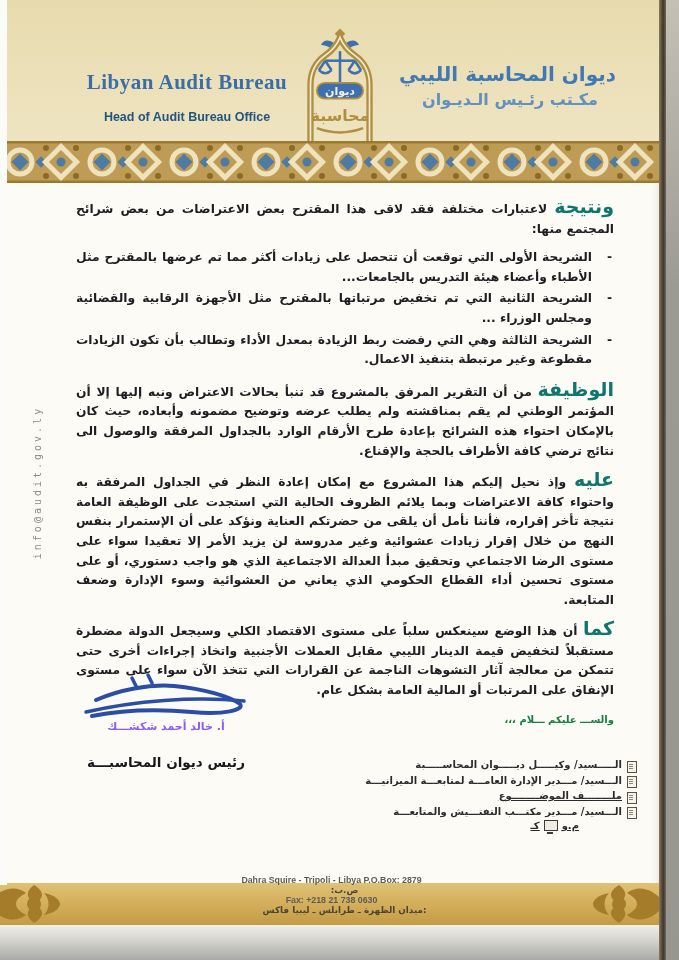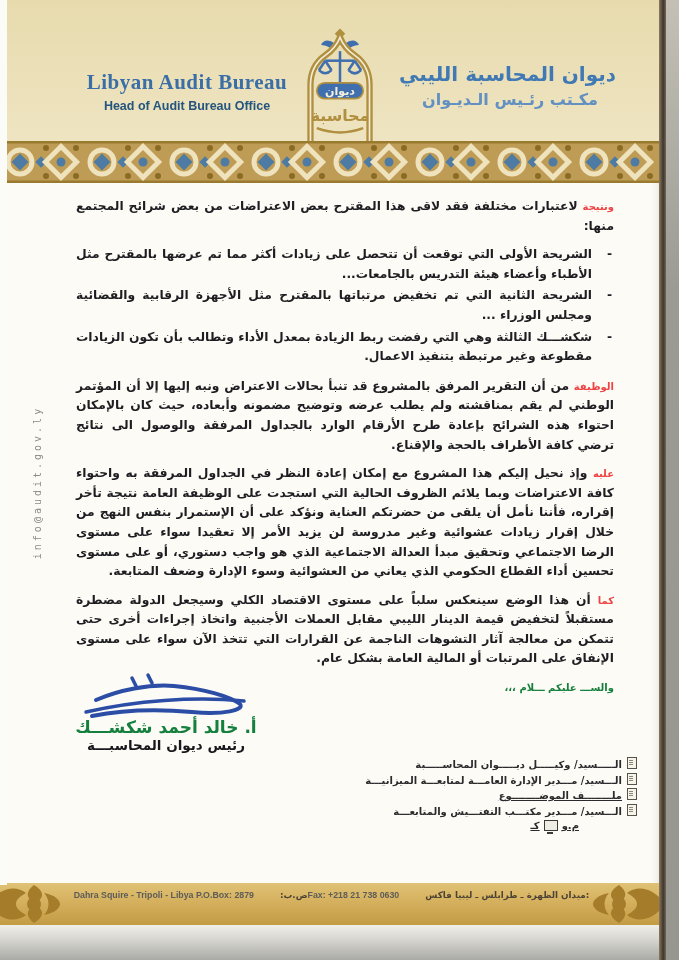--- a/index.html
+++ b/index.html
@@ -7,69 +7,69 @@
          font-family:"DejaVu Sans",sans-serif;background:#a3a29c;}
   .paper{position:absolute;left:0;top:0;width:663px;height:960px;background:#fcfbf6;
          box-shadow:inset -7px 0 10px -5px rgba(60,45,20,.25);}
   
   .header{position:absolute;left:0;top:0;width:663px;height:141px;
           background:linear-gradient(180deg,#e7dbae 0%,#ebe0b8 55%,#eee4c1 100%);}
   .en-block{position:absolute;left:86px;top:70px;width:202px;text-align:center;}
   .en-title{font-family:"Liberation Serif",serif;font-size:21px;font-weight:600;
             color:#3a6ea6;letter-spacing:.5px;white-space:nowrap;}
   .en-sub{font-family:"Liberation Sans",sans-serif;font-size:12.5px;font-weight:bold;
-          color:#24557f;margin-top:4px;white-space:nowrap;}
+          color:#24557f;margin-top:15px;white-space:nowrap;}
   .logo{position:absolute;left:287px;top:28px;width:106px;height:116px;text-align:center;}
   .ar-block{position:absolute;left:404px;top:62px;width:212px;text-align:center;direction:rtl;}
   .ar-title{font-size:20px;font-weight:bold;color:#4079b4;white-space:nowrap;}
   .ar-sub{font-size:16px;font-weight:bold;color:#6290c1;margin-top:4px;
           letter-spacing:1px;white-space:nowrap;}
   
   .band{position:absolute;left:0;top:141px;width:663px;height:42px;line-height:0;}
   
   .body-text{position:absolute;left:76px;top:197px;width:538px;direction:rtl;
              text-align:justify;font-size:12.3px;font-weight:bold;color:#1e1e22;
              line-height:19.6px;}
   .para{margin:0 0 9px 0;}
-  .lead{font-size:10px;color:#ef4444;}
+  .lead{font-size:19px;color:#0f766e;}
   .bullets{margin:2px 0 10px 0;}
   .bullet{display:flex;gap:12px;margin-bottom:2px;padding-right:2px;}
   .bullet .dash{flex:0 0 8px;color:#1e1e22;}
   .bullet .btxt{flex:1;text-align:justify;}
   .closing{text-align:right;font-size:10px;font-weight:bold;color:#15803d;
            margin-top:3px;letter-spacing:.5px;}
   
   .sig{position:absolute;left:62px;top:670px;width:208px;text-align:center;direction:rtl;}
   .sig svg{display:block;margin:0 auto;}
-  .sig-name{font-size:17px;font-weight:bold;color:#15803d;line-height:18px;margin-top:-4px;}
-  .sig-title{font-size:13.5px;font-weight:bold;color:#17171c;line-height:18px;}
+  .sig-name{font-size:11px;font-weight:bold;color:#8b5cf6;line-height:18px;margin-top:-4px;}
+  .sig-title{font-size:13.5px;font-weight:bold;color:#17171c;line-height:18px;margin-top:17px;}
   
   .cc{position:absolute;right:26px;top:757px;width:280px;direction:rtl;
       font-size:10px;font-weight:bold;color:#2b2b2d;}
-  .cc-row{display:flex;align-items:flex-start;gap:5px;line-height:15.5px;height:15.5px;}
+  .cc-row{display:flex;align-items:flex-end;gap:5px;line-height:15.5px;height:15.5px;}
   .doc-icon{flex:0 0 8px;width:8px;height:10px;background:#f6f3ea;border:1px solid #56524a;
             position:relative;}
   .doc-icon::after{content:"";position:absolute;left:1px;top:2px;width:4px;
             border-top:1px solid #8a857a;box-shadow:0 2px 0 #8a857a,0 4px 0 #8a857a;}
   .cc-underline{text-decoration:underline;}
   .cc-initials{display:flex;direction:ltr;justify-content:flex-end;align-items:center;
                gap:4px;margin-right:58px;margin-top:1px;font-size:10px;text-decoration:underline;}
   .pc-icon{width:12px;height:9px;border:1.5px solid #3c3a36;background:#efece4;
            position:relative;display:inline-block;}
   .pc-icon::after{content:"";position:absolute;left:2px;bottom:-4px;width:6px;height:2px;
            background:#3c3a36;}
   
   .footer-band{position:absolute;left:0;top:883px;width:663px;height:42px;
                background:linear-gradient(180deg,#e0c276 0%,#d2ac58 55%,#c39b45 100%);}
   .orn{position:absolute;top:0;height:42px;line-height:0;}
   .orn.left{left:-14px;}
   .orn.right{right:-4px;transform:scaleX(-1);}
   .footer-text{position:absolute;left:0;top:0;width:100%;height:24px;display:flex;
                justify-content:center;align-items:center;direction:ltr;
-               font-size:8.8px;font-weight:bold;}
+               font-size:8.8px;font-weight:bold;flex-direction:column;}
   .ft-en{color:#5d5c58;font-family:"Liberation Sans",sans-serif;}
   .ft-ar{color:#4c4335;margin-left:26px;}
   .bottom-edge{position:absolute;left:0;top:925px;width:663px;height:35px;
                background:linear-gradient(180deg,#efeee8 0%,#d4d3cd 45%,#a9aaa6 100%);}
   
   .left-strip{position:absolute;left:0;top:0;width:7px;height:885px;background:#fbfbf8;}
   .edge-dark{position:absolute;left:659px;top:0;width:7px;height:960px;
              background:linear-gradient(90deg,#8a7a60,#40362b 60%,#6e675c);}
   .edge-gray{position:absolute;left:666px;top:0;width:13px;height:960px;
              background:linear-gradient(180deg,#c4c0b6,#9c9b93 30%,#98978f);}
@@ -155,21 +155,21 @@
         <div class="bullet">
           <span class="dash">-</span>
           <span class="btxt">الشريحة الأولى التي توقعت أن تتحصل على زيادات أكثر مما تم عرضها بالمقترح مثل الأطباء وأعضاء هيئة التدريس بالجامعات...</span>
         </div>
         <div class="bullet">
           <span class="dash">-</span>
           <span class="btxt">الشريحة الثانية التي تم تخفيض مرتباتها بالمقترح مثل الأجهزة الرقابية والقضائية ومجلس الوزراء ...</span>
         </div>
         <div class="bullet">
           <span class="dash">-</span>
-          <span class="btxt">شكشـــك الثالثة وهي التي رفضت ربط الزيادة بمعدل الأداء وتطالب بأن تكون الزيادات مقطوعة وغير مرتبطة بتنفيذ الاعمال.</span>
+          <span class="btxt">الشريحة الثالثة وهي التي رفضت ربط الزيادة بمعدل الأداء وتطالب بأن تكون الزيادات مقطوعة وغير مرتبطة بتنفيذ الاعمال.</span>
         </div>
       </div>
 
       <p class="para"><span class="lead">الوظيفة</span><span> من أن التقرير المرفق بالمشروع قد تنبأ بحالات الاعتراض ونبه إليها إلا أن المؤتمر الوطني لم يقم بمناقشته ولم يطلب عرضه وتوضيح مضمونه وأبعاده، حيث كان بالإمكان احتواء هذه الشرائح بإعادة طرح الأرقام الوارد بالجداول المرفقة والوصول الى نتائج ترضي كافة الأطراف بالحجة والإقناع.</span></p>
 
       <p class="para"><span class="lead">عليه</span><span> وإذ نحيل إليكم هذا المشروع مع إمكان إعادة النظر في الجداول المرفقة به واحتواء كافة الاعتراضات وبما يلائم الظروف الحالية التي استجدت على الوظيفة العامة نتيجة تأخر إقراره، فأننا نأمل أن يلقى من حضرتكم العناية ونؤكد على أن الإستمرار بنفس النهج من خلال إقرار زيادات عشوائية وغير مدروسة لن يزيد الأمر إلا تعقيدا سواء على مستوى الرضا الاجتماعي وتحقيق مبدأ العدالة الاجتماعية الذي هو واجب دستوري، أو على مستوى تحسين أداء القطاع الحكومي الذي يعاني من العشوائية وسوء الإدارة وضعف المتابعة.</span></p>
 
       <p class="para"><span class="lead">كما</span><span> أن هذا الوضع سينعكس سلباً على مستوى الاقتصاد الكلي وسيجعل الدولة مضطرة مستقبلاً لتخفيض قيمة الدينار الليبي مقابل العملات الأجنبية واتخاذ إجراءات أخرى حتى تتمكن من معالجة آثار التشوهات الناجمة عن القرارات التي تتخذ الآن سواء على مستوى الإنفاق على المرتبات أو المالية العامة بشكل عام.</span></p>
 
       <div class="closing">والســـ عليكم ـــلام ،،،</div>

